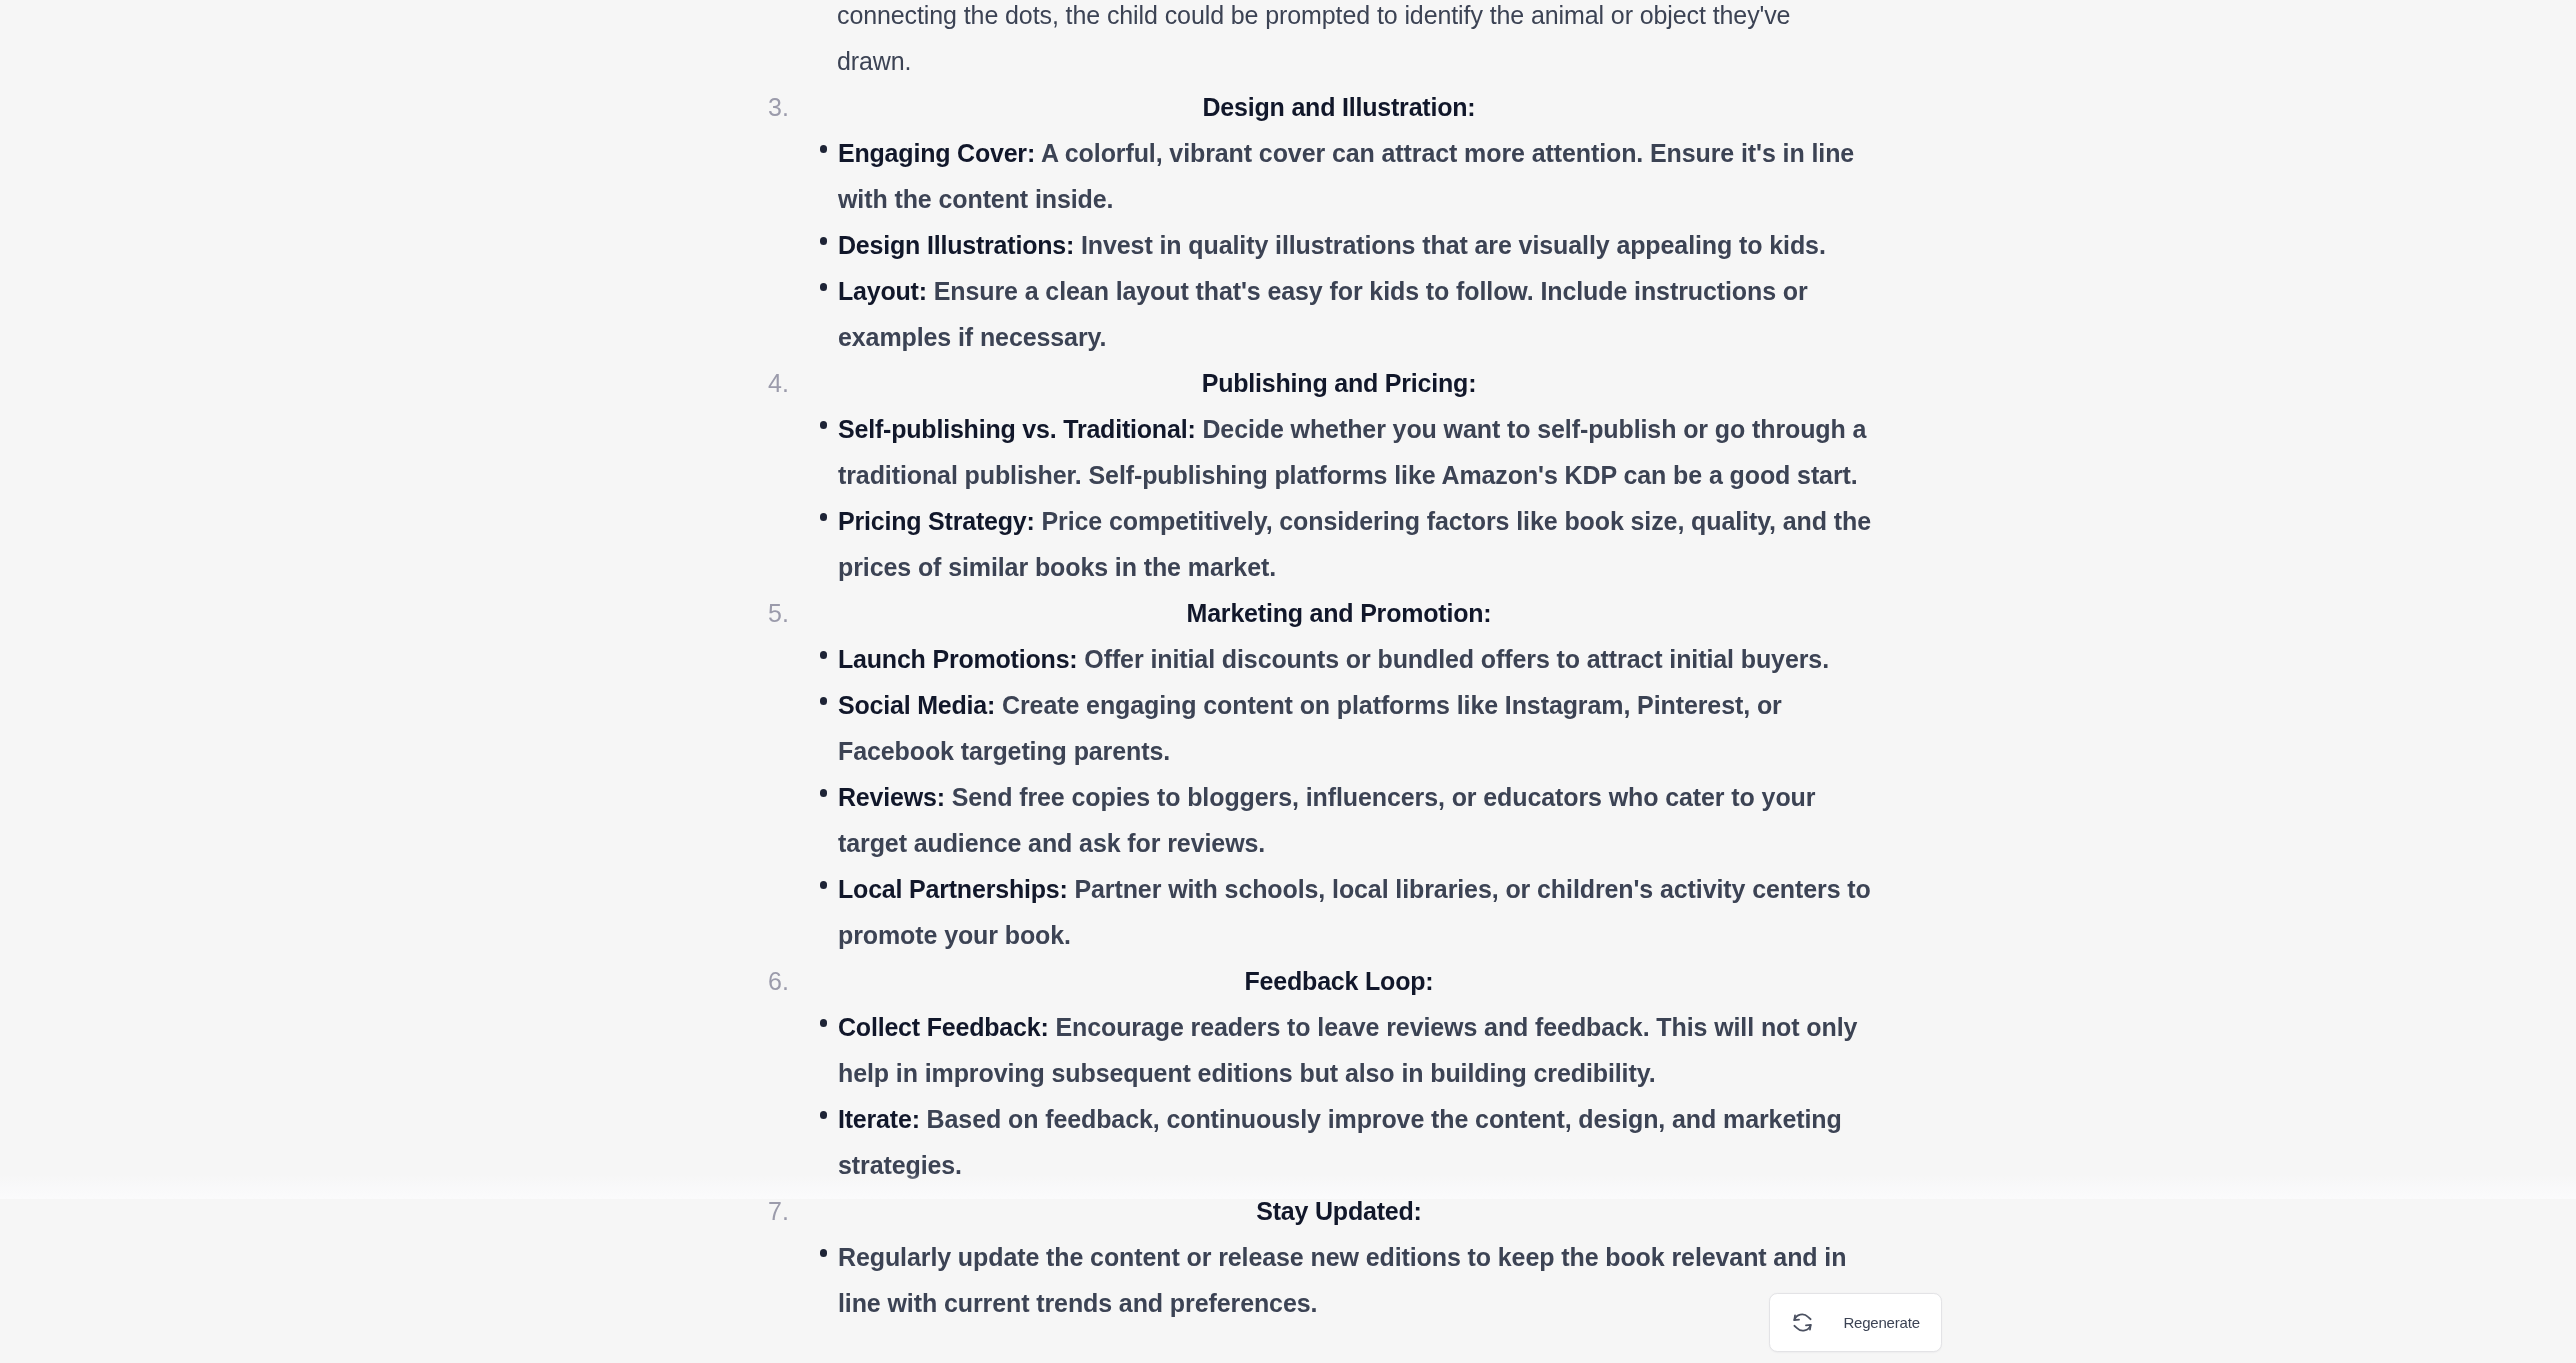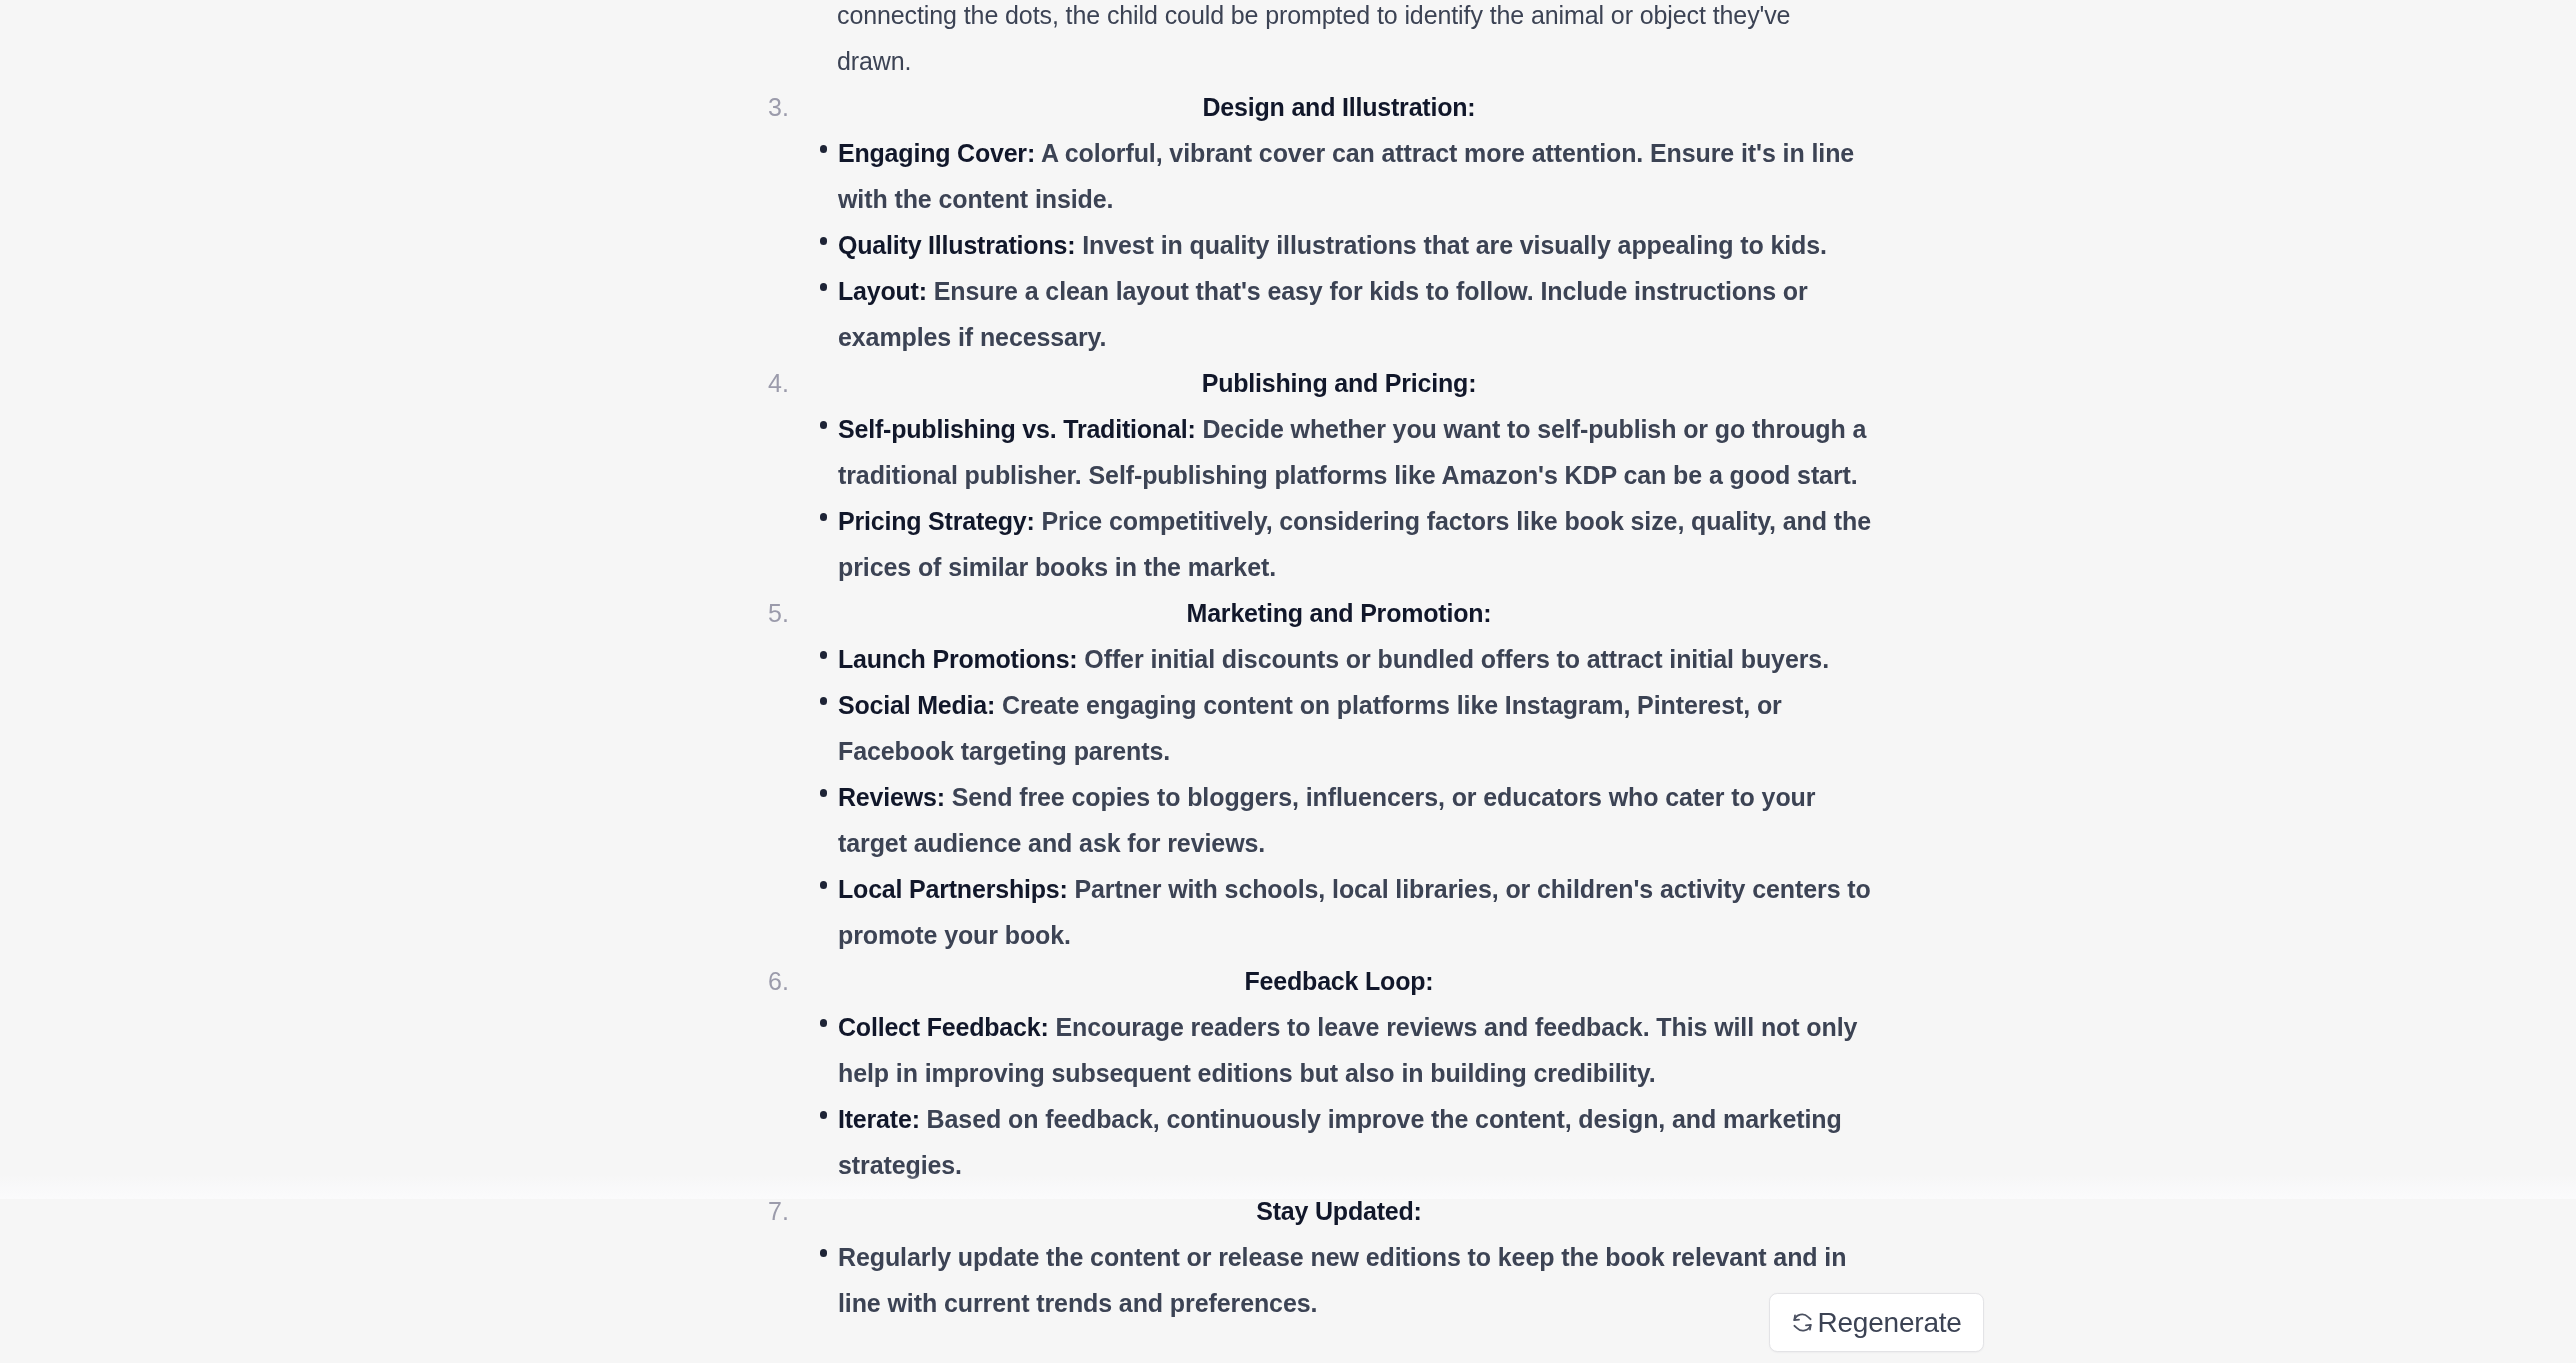--- a/index.html
+++ b/index.html
@@ -108,27 +108,27 @@
   }
 
   
   #regenerate-button {
     position: absolute;
     left: 1769px;
     top: 1293px;
     height: 59px;
     display: flex;
     align-items: center;
-    gap: 3px;
+    gap: 29px;
     padding: 0 21.4px;
     background: #ffffff;
     border: 0.8px solid #e3e3e6;
     border-radius: 8.2px;
     color: #3c4354;
-    font-size: 28px;
+    font-size: 15px;
     letter-spacing: -0.2px;
     cursor: pointer;
     box-shadow: 0 0.8px 1.6px rgba(16,24,40,0.04);
   }
   #regenerate-button .regen-icon {
     display: inline-flex;
     width: 23px;
     height: 23px;
     align-items: center;
     justify-content: center;
@@ -155,21 +155,21 @@
 
     <div class="continued-line">connecting the dots, the child could be prompted to identify the animal or object they've</div>
     <div class="continued-line">drawn.</div>
 
     <ol class="steps" id="steps-list">
         <li class="step">
           <span class="step-marker">3.</span>
           <div class="step-title">Design and Illustration:</div>
           <ul class="substeps">
             <li class="substep"><span class="bullet-dot"></span><span class="substep-label">Engaging Cover:</span><span class="substep-text"> A colorful, vibrant cover can attract more attention. Ensure it's in line with the content inside.</span></li>
-            <li class="substep"><span class="bullet-dot"></span><span class="substep-label">Quality Illustrations:</span><span class="substep-text"> Invest in quality illustrations that are visually appealing to kids.</span></li>
+            <li class="substep"><span class="bullet-dot"></span><span class="substep-label">Design Illustrations:</span><span class="substep-text"> Invest in quality illustrations that are visually appealing to kids.</span></li>
             <li class="substep"><span class="bullet-dot"></span><span class="substep-label">Layout:</span><span class="substep-text"> Ensure a clean layout that's easy for kids to follow. Include instructions or examples if necessary.</span></li>
           </ul>
         </li>
         <li class="step">
           <span class="step-marker">4.</span>
           <div class="step-title">Publishing and Pricing:</div>
           <ul class="substeps">
             <li class="substep"><span class="bullet-dot"></span><span class="substep-label">Self-publishing vs. Traditional:</span><span class="substep-text"> Decide whether you want to self-publish or go through a traditional publisher. Self-publishing platforms like Amazon's KDP can be a good start.</span></li>
             <li class="substep"><span class="bullet-dot"></span><span class="substep-label">Pricing Strategy:</span><span class="substep-text"> Price competitively, considering factors like book size, quality, and the prices of similar books in the market.</span></li>
           </ul>

